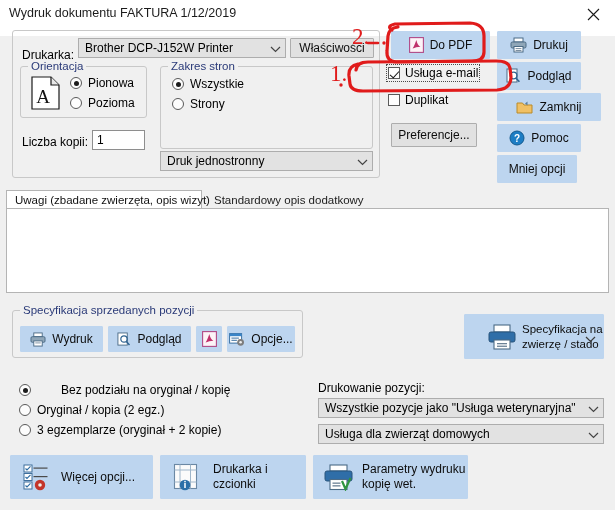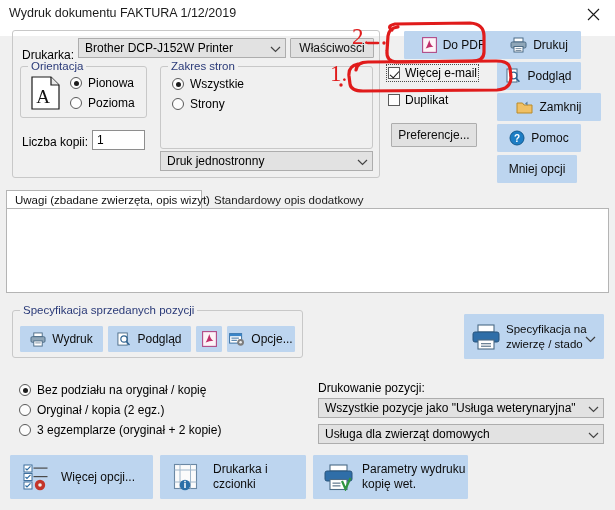--- a/index.html
+++ b/index.html
@@ -293,21 +293,21 @@
 
   <div class="combo" style="left:160px; top:151px; width:213px; height:20px;">
     <span class="cval">Druk jednostronny</span>
     <span class="carrow">
       <svg width="11" height="8" viewBox="0 0 11 8">
           <path d="M1 2 L5.5 6.5 L10 2" stroke="#444" stroke-width="1.2" fill="none"></path>
         </svg>
     </span>
   </div>
 
-  <div class="pushbtn" style="left:391px; top:31px; width:99px; height:28px;margin-left:13px;">
+  <div class="pushbtn" style="left:391px; top:31px; width:99px; height:28px;">
     <span class="bi">
       <svg width="15" height="16" viewBox="0 0 15 16">
         <rect x="0.6" y="0.6" width="13.8" height="14.8" fill="#fdf3f7" stroke="#b04a86" stroke-width="1.1"></rect>
         <path d="M7.4 3 C6.4 5.6 5.3 9 3.6 11.6 C5.6 10.7 8.8 9.9 11.4 9.8 C9.4 9 7.9 6.3 7.4 3 Z" fill="#c0306b"></path>
       </svg>
     </span>
     <span class="btext">Do PDF</span>
   </div>
 
   <div class="pushbtn" style="left:497px; top:31px; width:84px; height:28px;">
@@ -318,21 +318,21 @@
         <rect x="4" y="9.5" width="9" height="5.5" fill="#ffffff" stroke="#4b6b86" stroke-width="1"></rect>
         <rect x="5.6" y="11.2" width="5.8" height="0.9" fill="#6c8296"></rect>
         <rect x="5.6" y="13" width="5.8" height="0.9" fill="#6c8296"></rect>
       </svg>
     </span>
     <span class="btext">Drukuj</span>
   </div>
 
   <div class="checkb on focusdash" style="left:388px; top:66px;">
     <span class="box"></span>
-    <span>Więcej e-mail</span>
+    <span>Usługa e-mail</span>
   </div>
 
   <div class="pushbtn" style="left:497px; top:62px; width:84px; height:28px;">
     <span class="bi">
       <svg width="15" height="16" viewBox="0 0 15 16">
         <rect x="1" y="1" width="10" height="13" fill="#ffffff" stroke="#4b6b86" stroke-width="1"></rect>
         <circle cx="7.5" cy="7.5" r="3.4" fill="none" stroke="#2f6390" stroke-width="1.3"></circle>
         <path d="M10 10.2 L13.4 13.8" stroke="#2f6390" stroke-width="1.6"></path>
       </svg>
     </span>
@@ -425,42 +425,42 @@
         <rect x="0.6" y="1.6" width="12" height="2.6" fill="#3a85c8"></rect>
         <rect x="2.4" y="5.6" width="7.5" height="1" fill="#3a6fa0"></rect>
         <rect x="2.4" y="7.8" width="5.5" height="1" fill="#3a6fa0"></rect>
         <circle cx="11.6" cy="10.3" r="3.4" fill="#7d7d7d"></circle>
         <circle cx="11.6" cy="10.3" r="1.3" fill="#efefef"></circle>
       </svg>
     </span>
     <span class="btext">Opcje...</span>
   </div>
 
-  <div class="pushbtn" style="left:464px; top:314px; width:140px; height:45px; justify-content:flex-start; padding-left:7px;">
+  <div class="pushbtn" style="left:464px; top:314px; width:140px; height:45px; justify-content:flex-start; padding-left:23px;">
     <span class="bi">
       <svg width="28" height="26" viewBox="0 0 28 26">
         <rect x="6" y="1" width="16" height="7" fill="#ffffff" stroke="#4b6b86" stroke-width="1.1"></rect>
         <rect x="1" y="8" width="26" height="10" rx="2" fill="#2f6ea8" stroke="#28547c" stroke-width="1"></rect>
         <rect x="6" y="16" width="16" height="9" fill="#ffffff" stroke="#4b6b86" stroke-width="1.1"></rect>
         <rect x="9" y="19" width="10" height="1.3" fill="#6c8296"></rect>
         <rect x="9" y="21.6" width="10" height="1.3" fill="#6c8296"></rect>
       </svg>
     </span>
     <span style="display:flex; flex-direction:column; line-height:1.25; font-size:11.5px;">
       <span>Specyfikacja na</span>
       <span>zwierzę / stado</span>
     </span>
     <span style="position:absolute; right:7px; top:17px;">
       <svg width="11" height="8" viewBox="0 0 11 8">
           <path d="M1 2 L5.5 6.5 L10 2" stroke="#3c3c3c" stroke-width="1.2" fill="none"></path>
         </svg>
     </span>
   </div>
 
-  <div class="radio on" style="left:19px; top:383px;">
+  <div class="radio on" style="left:19px; top:383px;gap:24px;">
     <span class="dot"></span>
     <span>Bez podziału na oryginał / kopię</span>
   </div>
   <div class="radio" style="left:19px; top:403px;">
     <span class="dot"></span>
     <span>Oryginał / kopia (2 egz.)</span>
   </div>
   <div class="radio" style="left:19px; top:423px;">
     <span class="dot"></span>
     <span>3 egzemplarze (oryginał + 2 kopie)</span>

